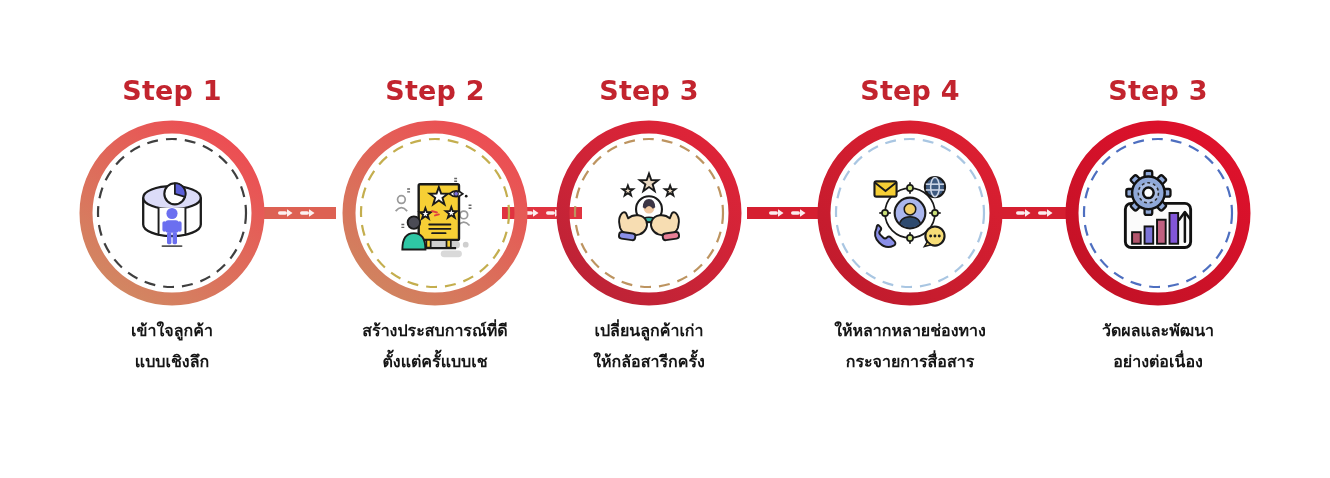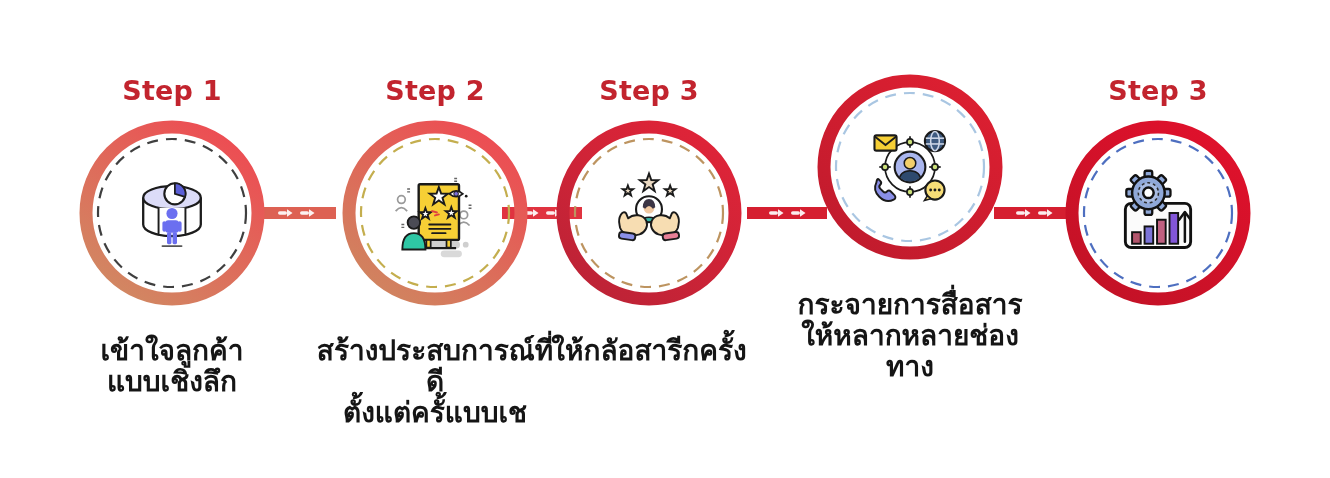--- a/index.html
+++ b/index.html
@@ -10,21 +10,21 @@
   .step{position:absolute;top:74px;width:240px;text-align:center;z-index:2;}
   .step-label{
     font-size:27px;font-weight:bold;color:#c2242e;line-height:34px;
     letter-spacing:.2px;margin-bottom:12px;
   }
   .ring-wrap{position:relative;width:186px;height:186px;margin:0 auto;}
   .ring-svg{position:absolute;left:0;top:0;width:186px;height:186px;}
   .icon-box{position:absolute;left:45px;top:45px;width:96px;height:96px;}
   .icon-box svg{width:96px;height:96px;display:block;}
   .caption{
-    margin-top:29px;font-size:28px;font-weight:600;color:#151515;line-height:31px;
+    margin-top:9px;font-size:16px;font-weight:600;color:#151515;line-height:31px;
   }
   .caption span{display:block;}
   .connector{position:absolute;top:207px;height:12px;width:80px;z-index:1;}
   .shared-defs{position:absolute;width:0;height:0;}
 </style>
 </head>
 <body>
 
 <svg class="shared-defs" aria-hidden="true">
   <defs>
@@ -218,25 +218,27 @@
           </g>
 
           <g transform="translate(82,50) rotate(-8) scale(-1,1)">
             <path d="M3,12 C0,4 4,-4 8,-1 L11,4 C16,-2 26,-2 30,4 C33,9 31,16 25,19 C16,23 7,21 4,15 Z" fill="#f7ddb2" stroke="#1a1a1a" stroke-width="2" stroke-linejoin="round"></path>
             <rect x="4" y="19" width="17" height="7" rx="3" fill="#e87f96" stroke="#1a1a1a" stroke-width="2"></rect>
           </g>
         </svg>
       </div>
     </div>
     <div class="caption">
+      <span>เปลี่ยนลูกค้าเก่า</span>
       <span>ให้กลัอสารีกครั้ง</span>
     </div>
   </div>
 
   <div class="step" style="left:790px">
+    <div class="step-label">Step 4</div>
     <div class="ring-wrap">
       <svg class="ring-svg" viewBox="0 0 186 186">
         <defs>
           <linearGradient id="rg4" x1="0.85" y1="0" x2="0.15" y2="1">
             <stop offset="0" stop-color="#dd1f31"></stop>
             <stop offset="1" stop-color="#c01b2d"></stop>
           </linearGradient>
         </defs>
         <circle cx="93" cy="93" r="86" fill="none" stroke="url(#rg4)" stroke-width="13"></circle>
         <circle cx="93" cy="93" r="74" fill="none" stroke-width="2.2" stroke-dasharray="11 8" stroke="#a9c6e2"></circle>
@@ -291,22 +293,22 @@
             <circle cx="76" cy="74" r="10" fill="#f7dd77" stroke="#1a1a1a" stroke-width="2.2"></circle>
             <path d="M68,80 l-3,5 l7,-2 z" fill="#f7dd77" stroke="#1a1a1a" stroke-width="1.6"></path>
             <circle cx="71.5" cy="74" r="1.5" fill="#1a1a1a"></circle>
             <circle cx="76" cy="74" r="1.5" fill="#1a1a1a"></circle>
             <circle cx="80.5" cy="74" r="1.5" fill="#1a1a1a"></circle>
           </g>
         </svg>
       </div>
     </div>
     <div class="caption">
+      <span>ให้หลากหลายช่องทาง</span>
       <span>กระจายการสื่อสาร</span>
-      <span>ให้หลากหลายช่องทาง</span>
     </div>
   </div>
 
   <div class="step" style="left:1038px">
     <div class="step-label">Step 3</div>
     <div class="ring-wrap">
       <svg class="ring-svg" viewBox="0 0 186 186">
         <defs>
           <linearGradient id="rg5" x1="0.85" y1="0" x2="0.15" y2="1">
             <stop offset="0" stop-color="#e0112c"></stop>
@@ -344,15 +346,19 @@
             <rect x="62" y="50" width="9" height="32" fill="#8256d8"></rect>
           </g>
 
           <g stroke="#111" stroke-width="2.6" fill="none" stroke-linecap="round" stroke-linejoin="round">
             <line x1="78" y1="80" x2="78" y2="50"></line>
             <path d="M72,57 L78,49 L84,57"></path>
           </g>
         </svg>
       </div>
     </div>
+    <div class="caption">
+      <span>วัดผลและพัฒนา</span>
+      <span>อย่างต่อเนื่อง</span>
+    </div>
   </div>
 
 </div>
 
 </body></html>

